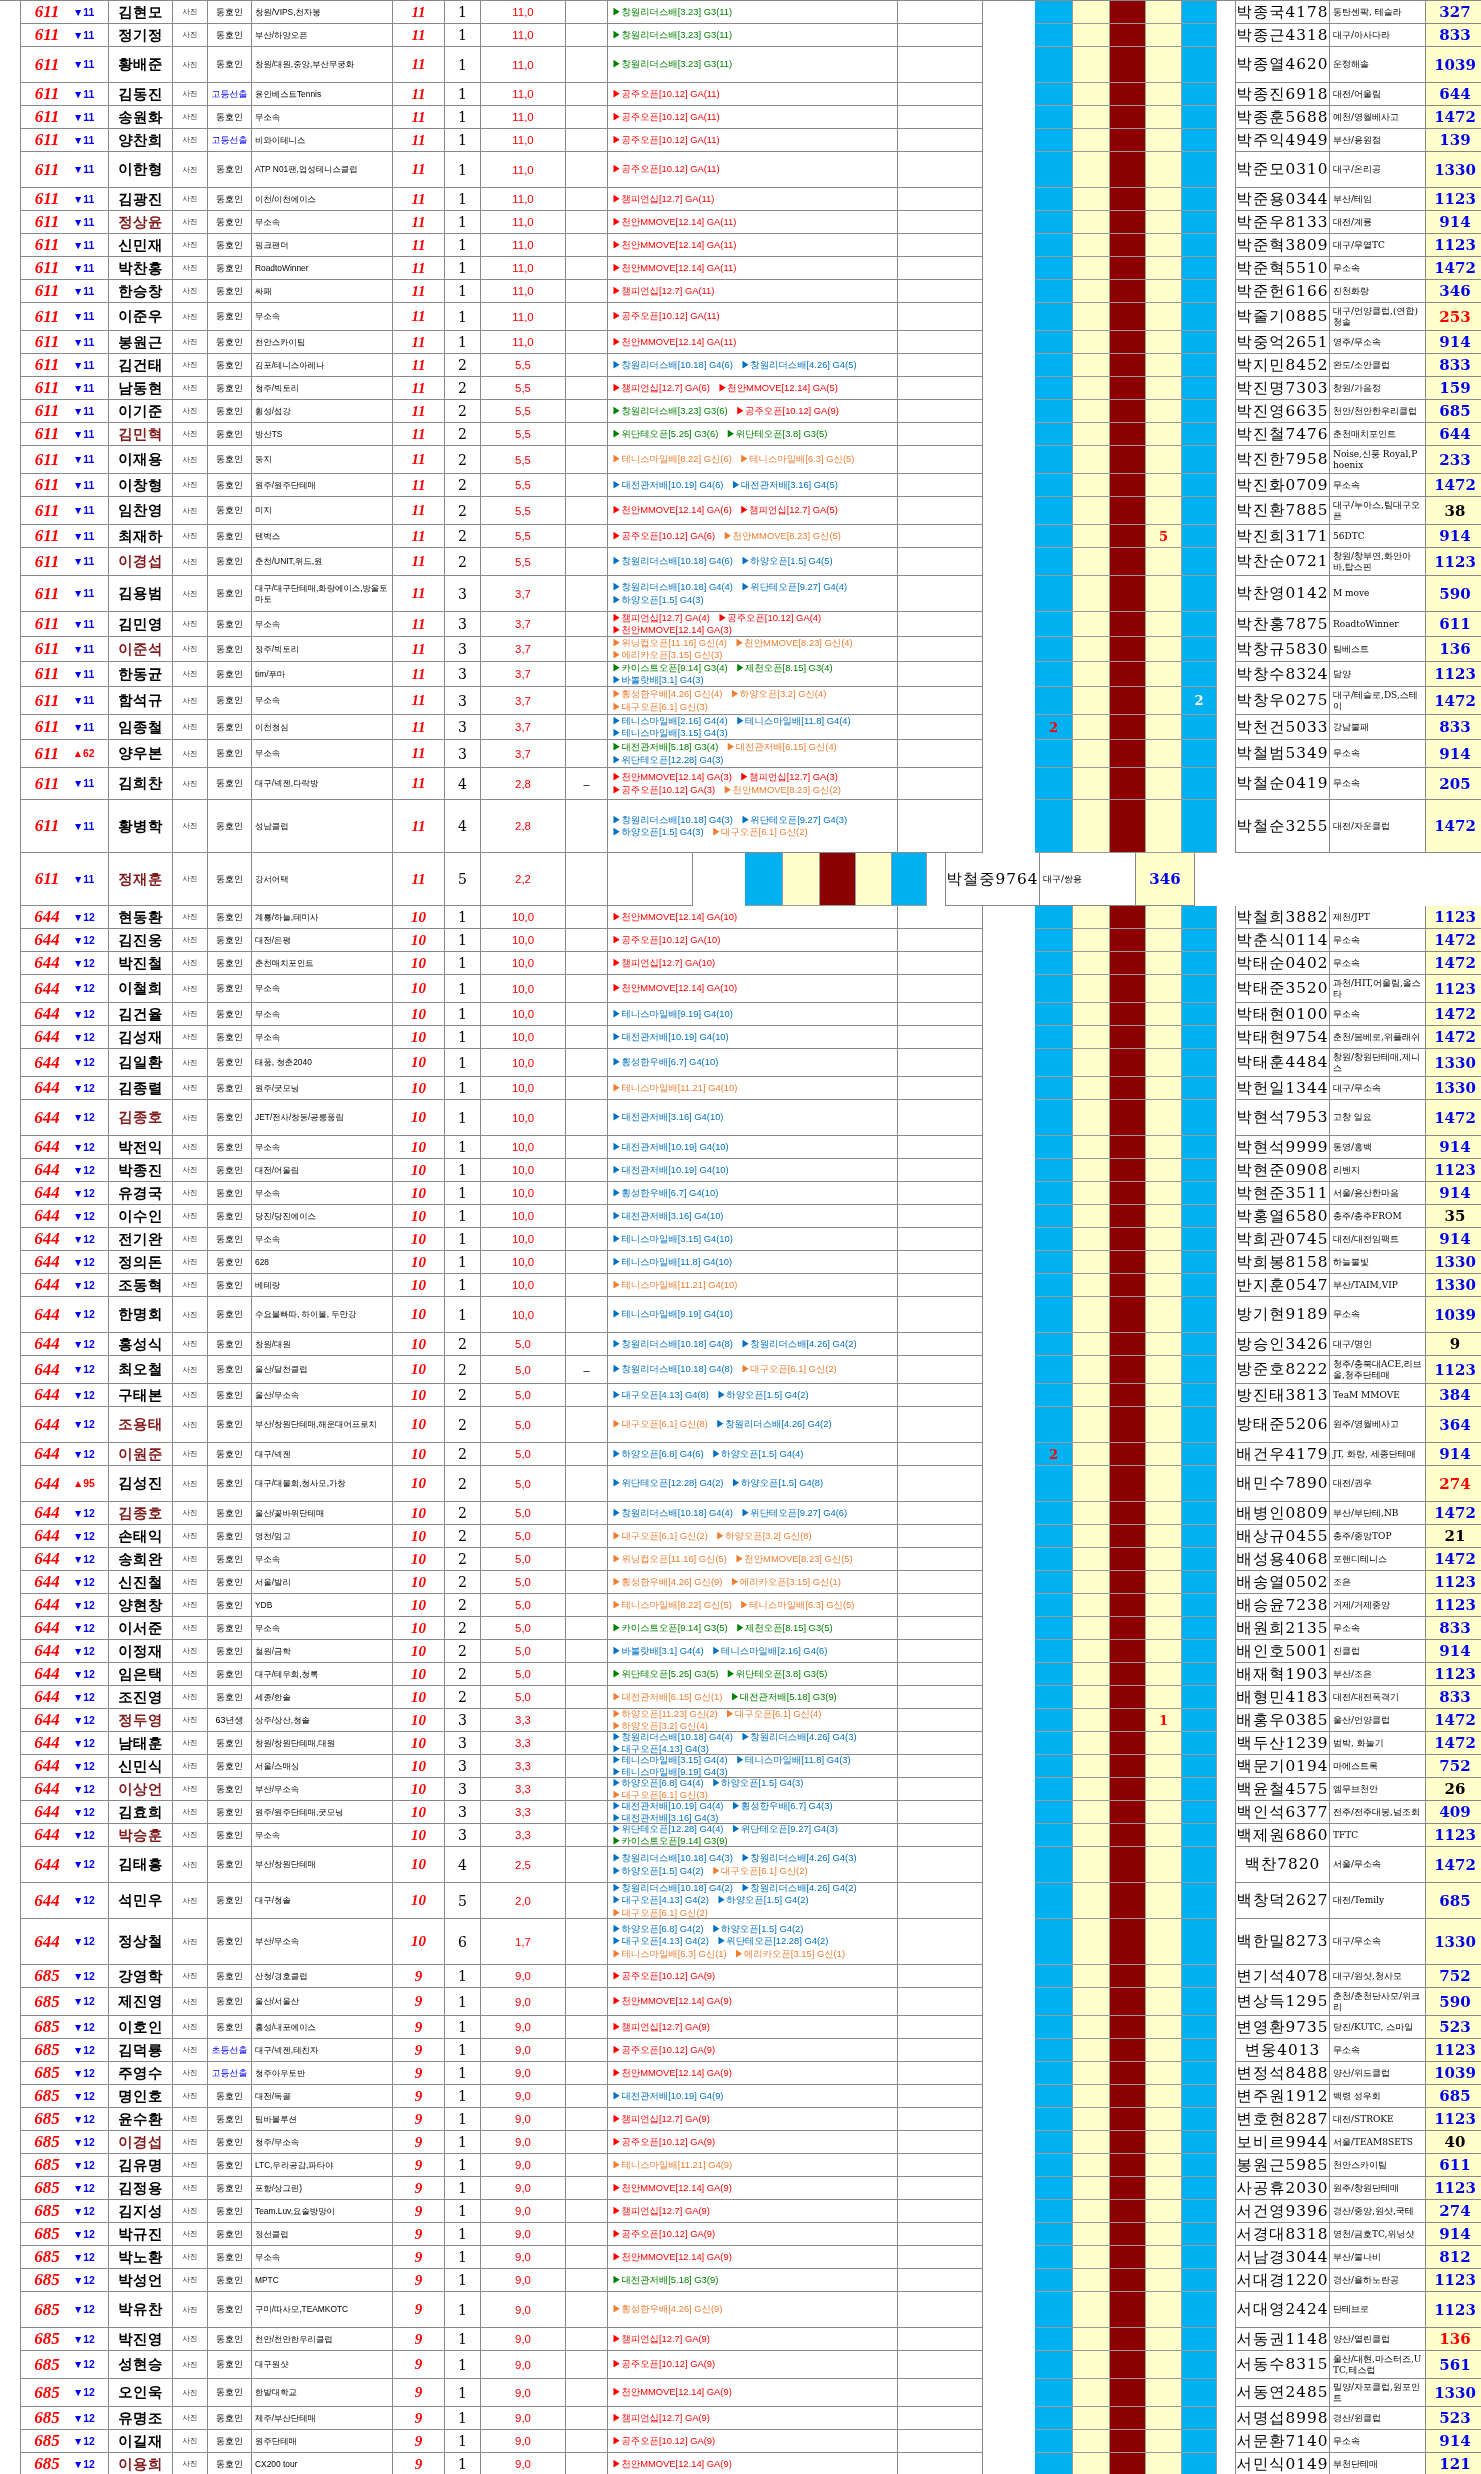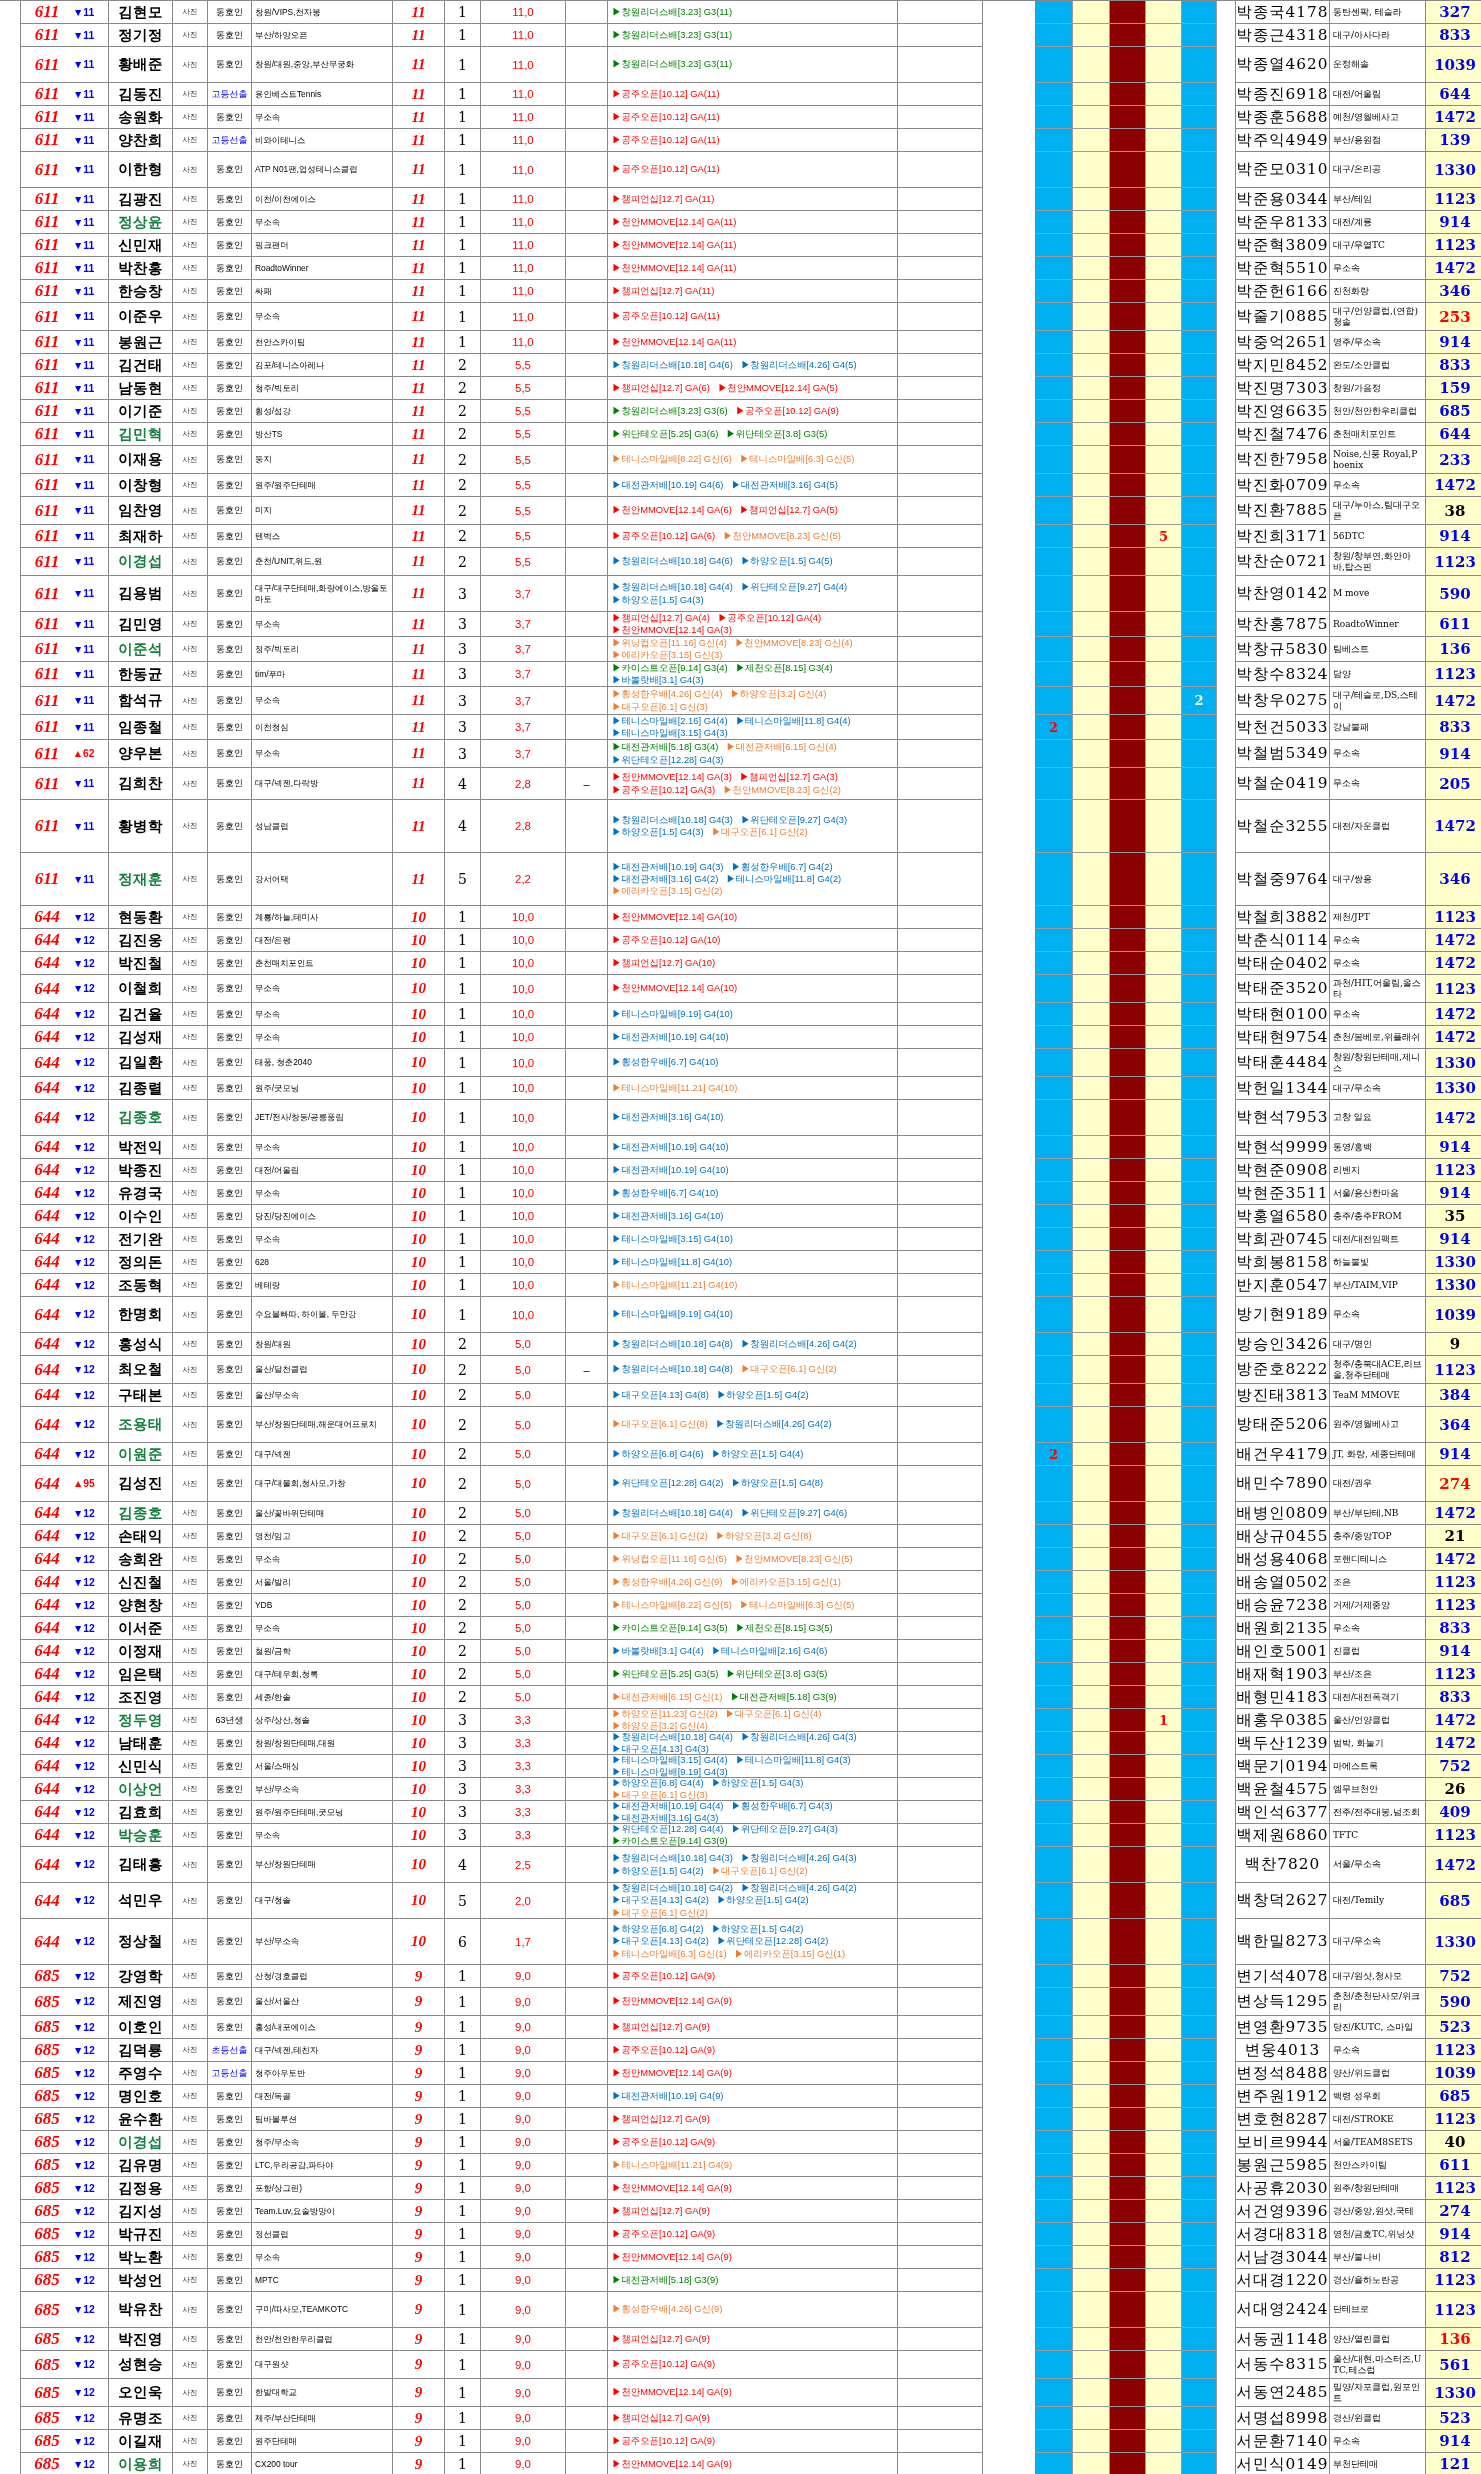--- a/index.html
+++ b/index.html
@@ -37,21 +37,21 @@
   .bg-cyan{background:#00B0F0;border-color:#9a9a9a;}
   .bg-yel{background:#FFFFCC;border-color:#9a9a9a;}
   .bg-dr{background:#8B0000;border-color:#9a9a9a;}
   .bg-rp{background:#FFFFCC;}
   
   .rk{color:#FF0000;font-size:17px;font-weight:bold;font-style:italic;font-family:"Liberation Serif",serif;}
   .chg{font-size:10.4px;font-weight:bold;}
   .chg.d{color:#0000FF;}
   .chg.u{color:#FF0000;}
   .nm{font-size:14.4px;font-weight:bold;color:#000;letter-spacing:0.5px;}
-  .nm.blue{color:#15803d;}
+  .nm.blue{color:#7f1d1d;}
   .photo{font-size:7.4px;color:#333;}
   .dv{font-size:9px;color:#000;}
   .dv.blue{color:#0000FF;}
   .cl{font-size:8.4px;color:#000;line-height:1.25;word-break:break-all;}
   .pt{color:#FF0000;font-size:15px;font-weight:bold;font-style:italic;font-family:"Liberation Serif",serif;}
   .ct{font-size:14px;color:#000;font-family:"DejaVu Serif",serif;}
   .sc{font-size:11.4px;color:#FF0000;}
   .dash{font-size:11px;color:#000;}
   .res{font-size:9.4px;line-height:1.3;}
   .res span{margin-right:8px;white-space:nowrap;}
@@ -1043,27 +1043,20 @@
         <span class="chg d">▼11</span>
       </div>
       <div class="c w-name nm blue">정재훈</div>
       <div class="c w-photo photo">사진</div>
       <div class="c w-div dv">동호인</div>
       <div class="c w-club cl">강서어택</div>
       <div class="c w-pts pt">11</div>
       <div class="c w-cnt ct">5</div>
       <div class="c w-score sc">2,2</div>
       <div class="c w-dash dash"></div>
-      <div class="c w-res res">
-        <span class="b">▶대전관저배[10.19] G4(3)</span>
-        <span class="b">▶횡성한우배[6.7] G4(2)</span>
-        <span class="b">▶대전관저배[3.16] G4(2)</span>
-        <span class="b">▶테니스마일배[11.8] G4(2)</span>
-        <span class="o">▶에리카오픈[3.15] G신(2)</span>
-      </div>
       <div class="c w-e2"></div>
       <div class="c w-gap1 nb"></div>
       <div class="c w-c1 bg-cyan mid"></div>
       <div class="c w-y1 bg-yel mid"></div>
       <div class="c w-dr bg-dr mid"></div>
       <div class="c w-y2 bg-yel mid"></div>
       <div class="c w-c2 bg-cyan mid"></div>
       <div class="c w-gap2 nb"></div>
       <div class="c w-rn rn first">박철중9764</div>
       <div class="c w-rc rc">대구/쌍용</div>

